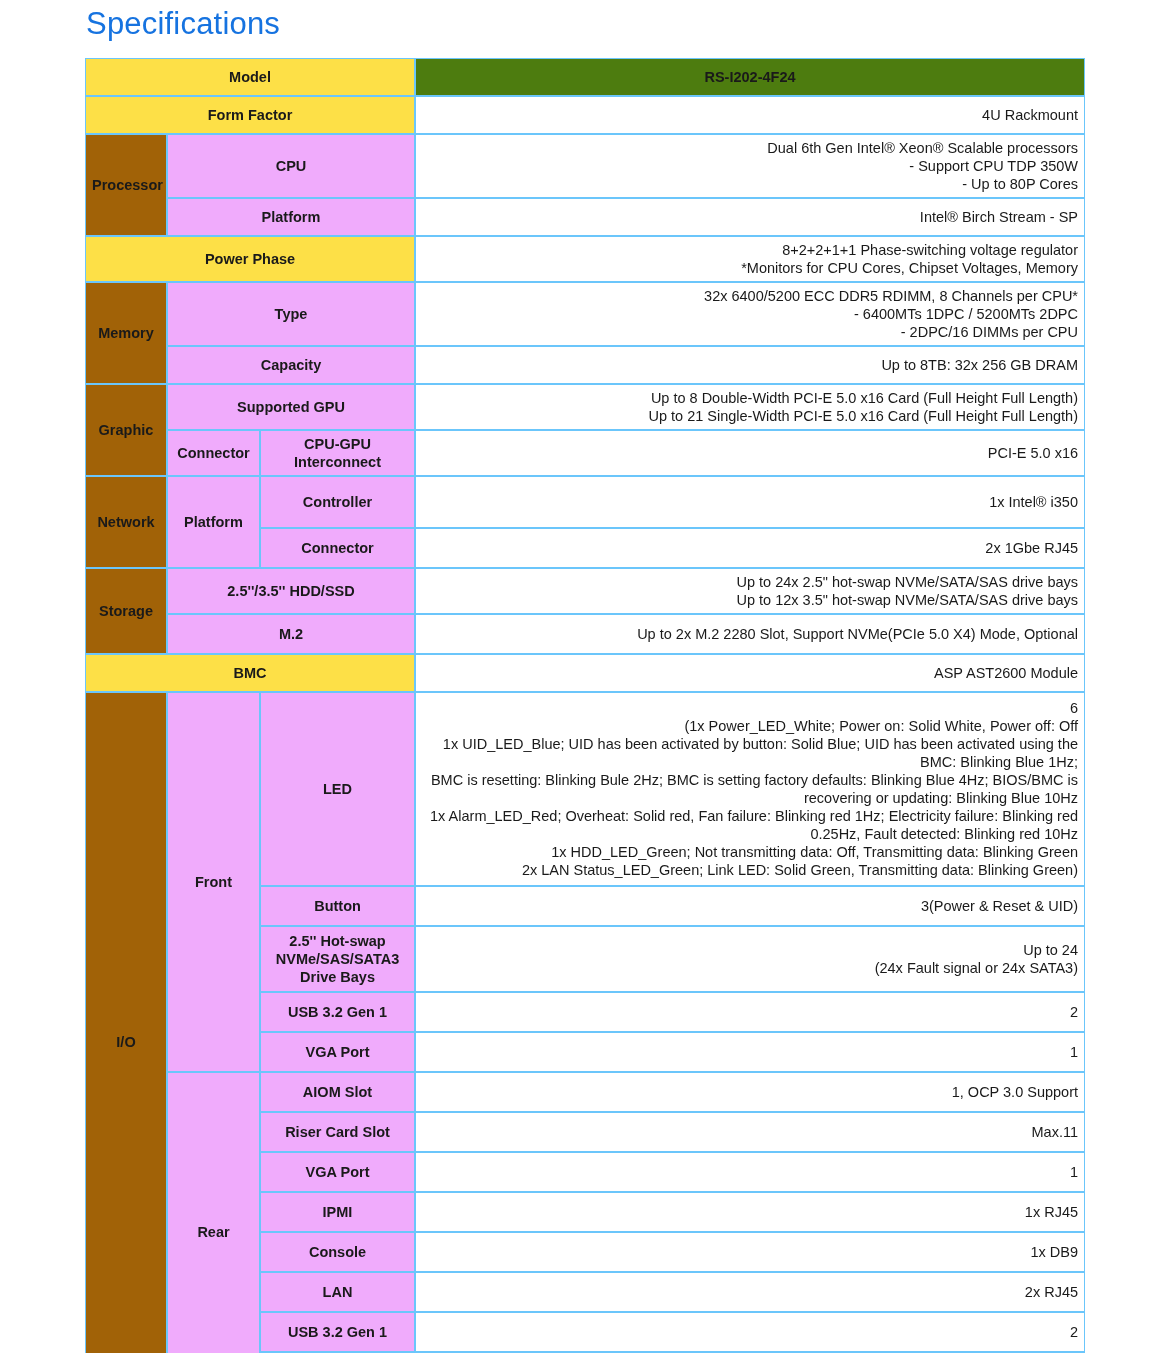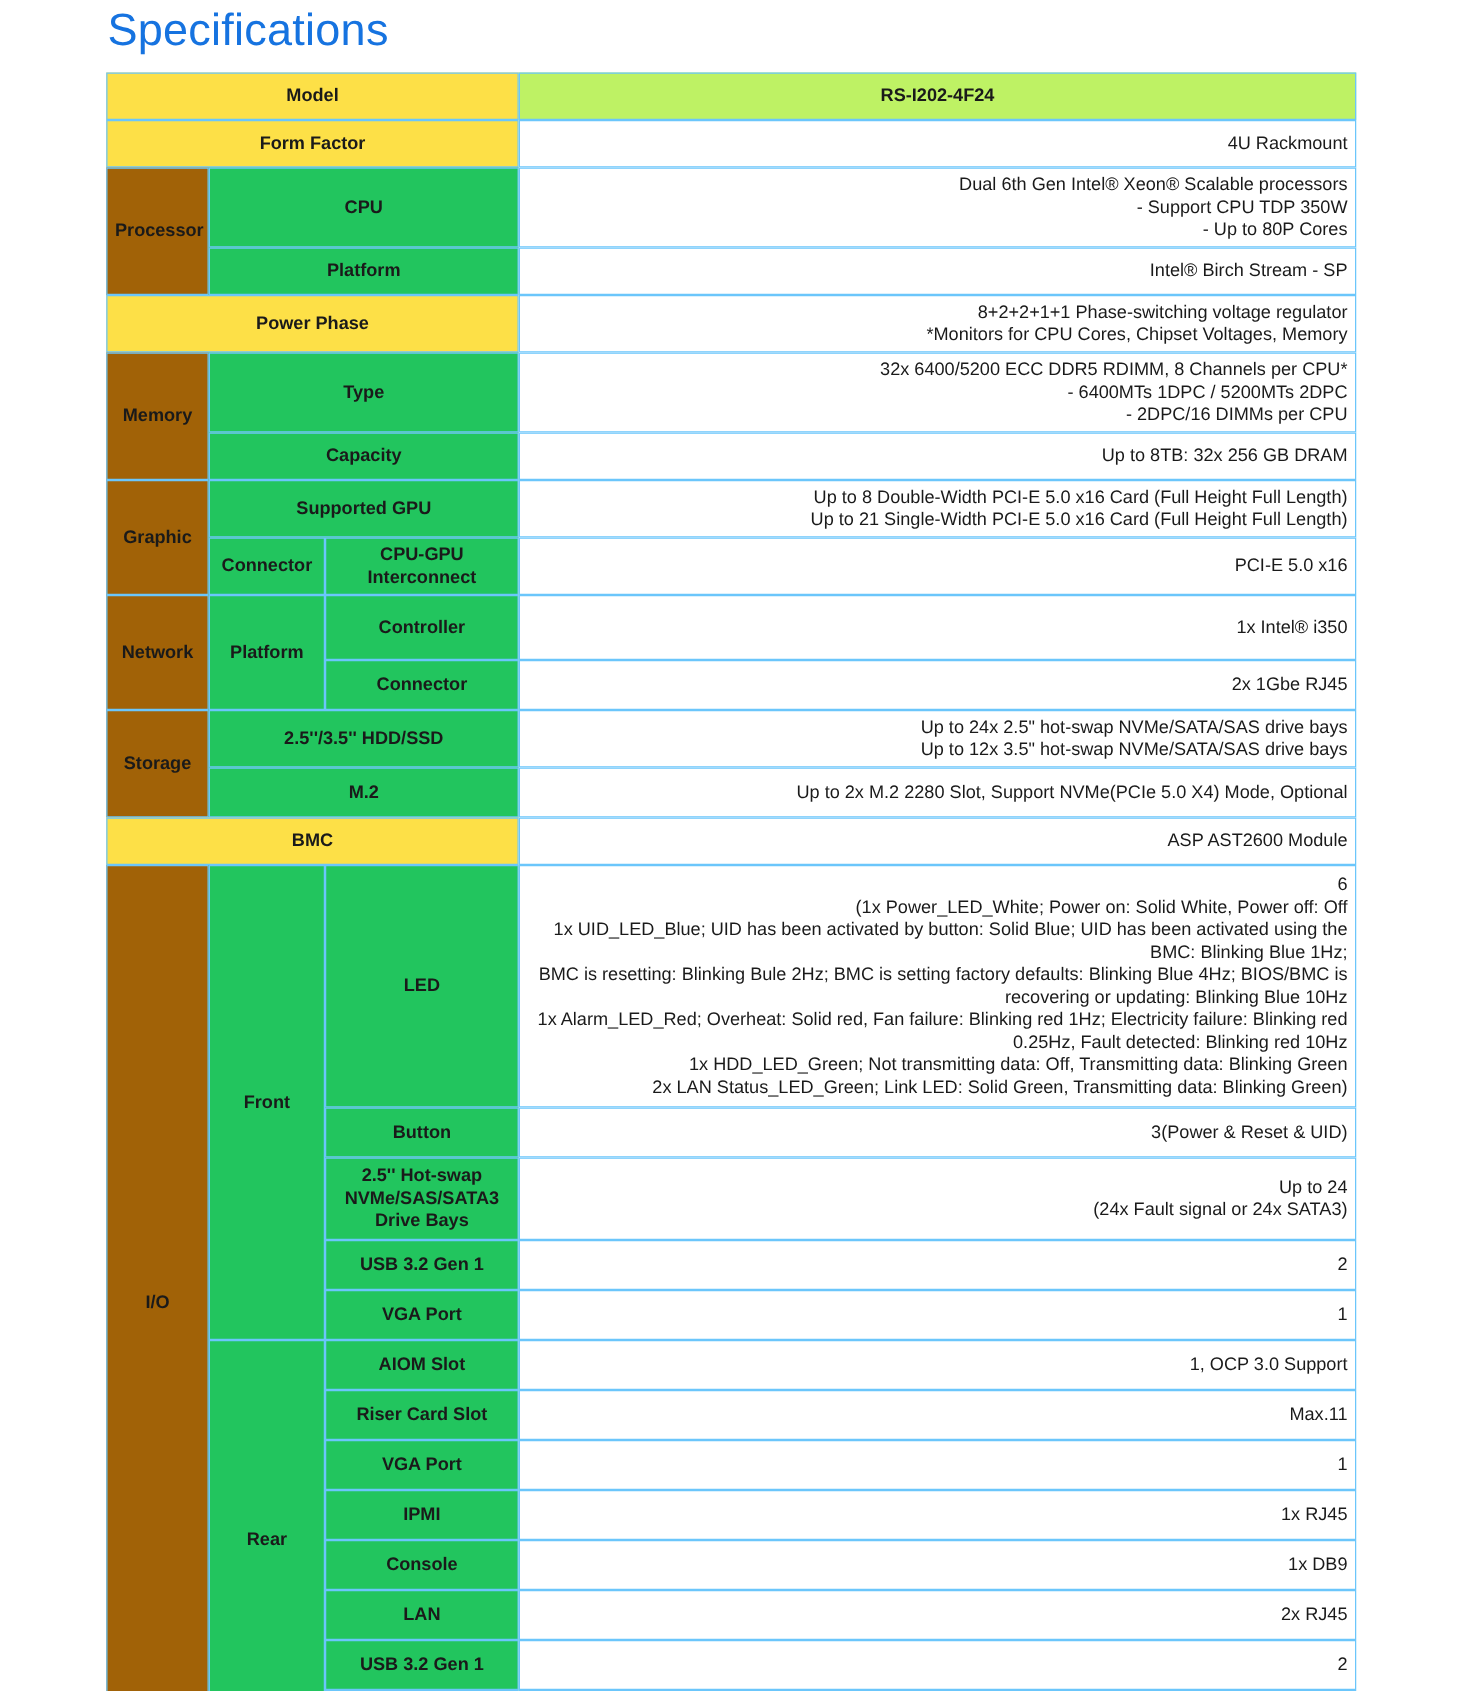--- a/index.html
+++ b/index.html
@@ -13,21 +13,21 @@
     width: 1170px;
     height: 1353px;
     position: relative;
     background: #ffffff;
     overflow: hidden;
   }
   #title {
     position: absolute;
     left: 86px;
     top: 2px;
-    font-size: 36px;
+    font-size: 31px;
     font-weight: 400;
     color: #1673e0;
     letter-spacing: 0.2px;
     line-height: 44px;
   }
   #spec-table {
     position: absolute;
     left: 85px;
     top: 58px;
     width: 1000px;
@@ -53,35 +53,35 @@
   }
   td.cat-wide {
     background: #fde047;
     color: #ffffff;
     font-weight: bold;
     text-align: center;
     font-size: 15.5px;
   }
   
   td.lbl {
-    background: #22c55e;
+    background: #f0abfc;
     color: #111111;
     font-weight: bold;
     text-align: center;
     font-size: 15px;
   }
   
   td.val {
     background: #ffffff;
     text-align: right;
     font-size: 14.5px;
     color: #1a1a1a;
   }
   td.val-head {
-    background: #bef264;
+    background: #4d7c0f;
     color: #ffffff;
     font-weight: bold;
     text-align: center;
     font-size: 16px;
   }
   .ml { display: block; }
   td.val.led { font-size: 13.6px; line-height: 17.5px; padding: 5px 8px; }
 </style>
 </head>
 <body>

